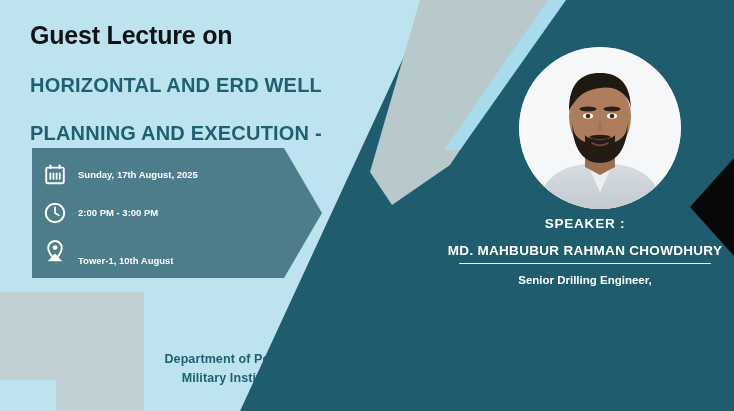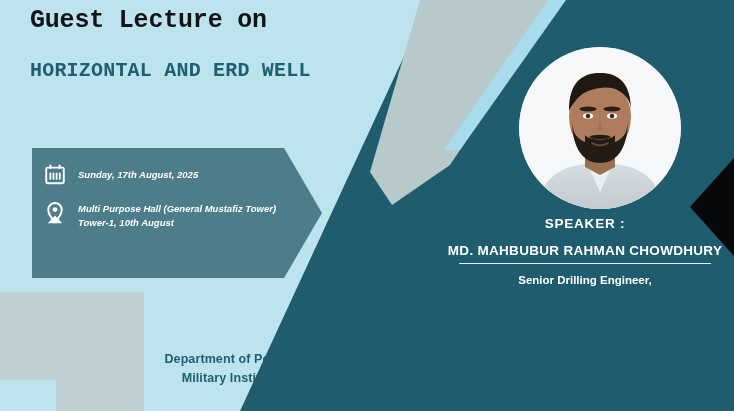--- a/index.html
+++ b/index.html
@@ -76,23 +76,22 @@
   .blue-notch {
     left: 0; top: 380px;
     width: 56px; height: 31px;
     background: #bde3ef;
     z-index: 3;
   }
 
   
   .title-block {
     position: absolute;
-    left: 30px; top: 6px;
-    z-index: 6;
-    font-family: Liberation Mono, monospace;
+    left: 30px; top: 20px;
+    z-index: 6;
   }
   .kicker {
     font-size: 25px;
     font-weight: 700;
     color: #101417;
     letter-spacing: -0.2px;
     line-height: 1.22;
   }
   .headline {
     margin-top: 6px;
@@ -113,21 +112,20 @@
     background: #4d7c8a;
     clip-path: polygon(0 0, 252px 0, 290px 65px, 252px 130px, 0 130px);
     z-index: 6;
   }
   .info-rows {
     position: absolute;
     left: 32px; top: 148px;
     width: 290px; height: 140px;
     padding: 14px 0 0 10px;
     z-index: 7;
-    font-style: italic;
   }
   .info-row {
     display: flex;
     align-items: flex-start;
     margin-bottom: 12px;
   }
   .info-row:last-child { margin-bottom: 0; }
   .info-icon {
     width: 26px; height: 26px;
     flex: 0 0 26px;
@@ -224,20 +222,21 @@
   <div class="shape band-sliver"></div>
   <div class="shape black-chevron"></div>
   <div class="shape grey-rect-a"></div>
   <div class="shape grey-rect-b"></div>
   <div class="shape blue-notch"></div>
 
   <div class="title-block">
     <div class="kicker">Guest Lecture on</div>
     <div class="headline">
       <span>HORIZONTAL AND ERD WELL</span>
+      <span>PLANNING AND EXECUTION -</span>
     </div>
   </div>
 
   <div class="info-panel"></div>
   <div class="info-rows">
 
     <div class="info-row">
       <span class="info-icon">
         <svg viewBox="0 0 26 26" width="24" height="24" aria-hidden="true">
           <rect x="3.5" y="5" width="19" height="17" rx="1.6" fill="none" stroke="#ffffff" stroke-width="2.1"></rect>
@@ -245,31 +244,40 @@
           <rect x="10.4" y="10.5" width="1.9" height="7.5" fill="#ffffff"></rect>
           <rect x="13.8" y="10.5" width="1.9" height="7.5" fill="#ffffff"></rect>
           <rect x="17.2" y="10.5" width="1.9" height="7.5" fill="#ffffff"></rect>
           <rect x="7" y="1.5" width="2" height="5" rx="1" fill="#ffffff"></rect>
           <rect x="17" y="1.5" width="2" height="5" rx="1" fill="#ffffff"></rect>
         </svg>
       </span>
       <span class="info-text">Sunday, 17th August, 2025</span>
     </div>
 
+    <div class="info-row">
+      <span class="info-icon">
+        <svg viewBox="0 0 26 26" width="24" height="24" aria-hidden="true">
+          <circle cx="13" cy="13" r="10" fill="none" stroke="#ffffff" stroke-width="2.1"></circle>
+          <path d="M13 6.8 L13 13 L17.4 15.6" fill="none" stroke="#ffffff" stroke-width="1.9" stroke-linecap="round" stroke-linejoin="round"></path>
+        </svg>
+      </span>
+      <span class="info-text">2:00 PM - 3:00 PM</span>
+    </div>
 
     <div class="info-row">
       <span class="info-icon">
         <svg viewBox="0 0 26 26" width="24" height="24" aria-hidden="true">
           <path d="M13 2.2c-4.1 0-7.3 3.2-7.3 7.2 0 5.4 7.3 13.2 7.3 13.2s7.3-7.8 7.3-13.2c0-4-3.2-7.2-7.3-7.2z" fill="none" stroke="#ffffff" stroke-width="2.1"></path>
           <circle cx="13" cy="9.3" r="2.6" fill="#ffffff"></circle>
           <path d="M5.2 24.2 L13 15.6 L20.8 24.2 Z" fill="#ffffff"></path>
         </svg>
       </span>
       <span class="info-text two-line">
-        <span>Multi Purpose Hall (General Mustafiz Tower)</span><br>
+        <br>
         <span>Tower-1, 10th August</span>
       </span>
     </div>
 
   </div>
 
   <div class="photo-wrap">
     <svg viewBox="0 0 162 162" aria-hidden="true">
       <defs>
         <clipPath id="circ">

